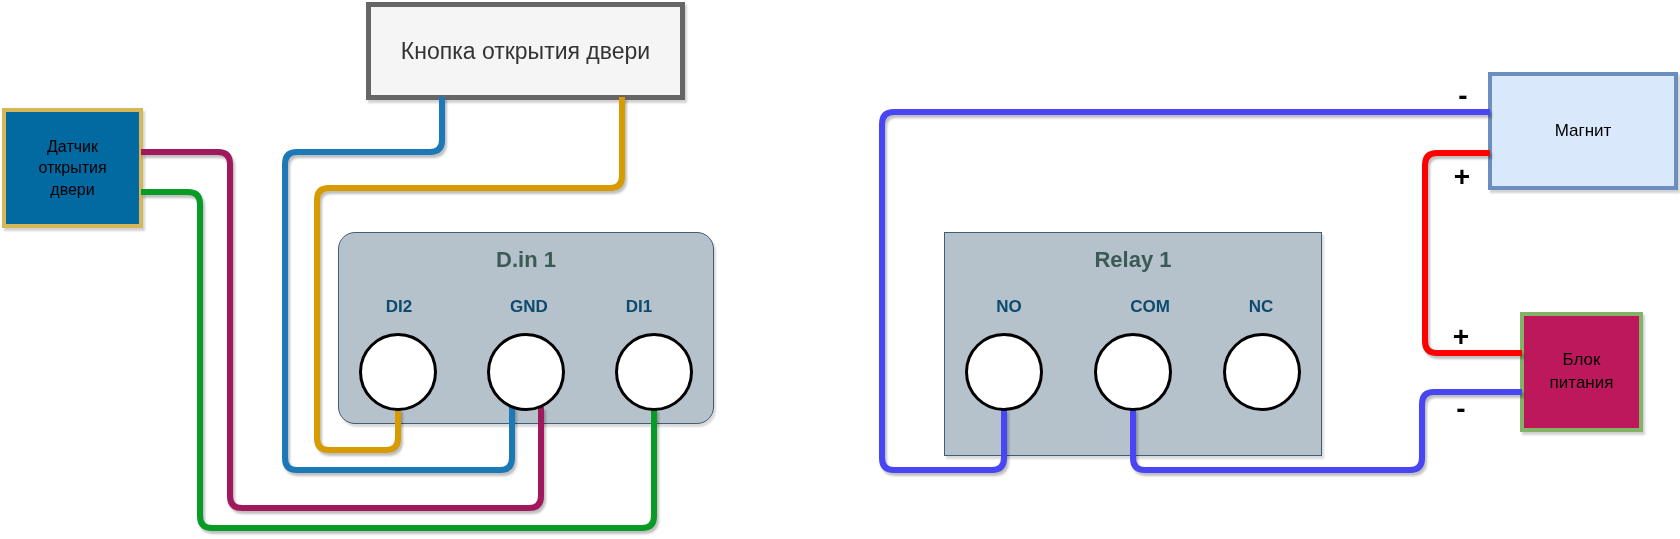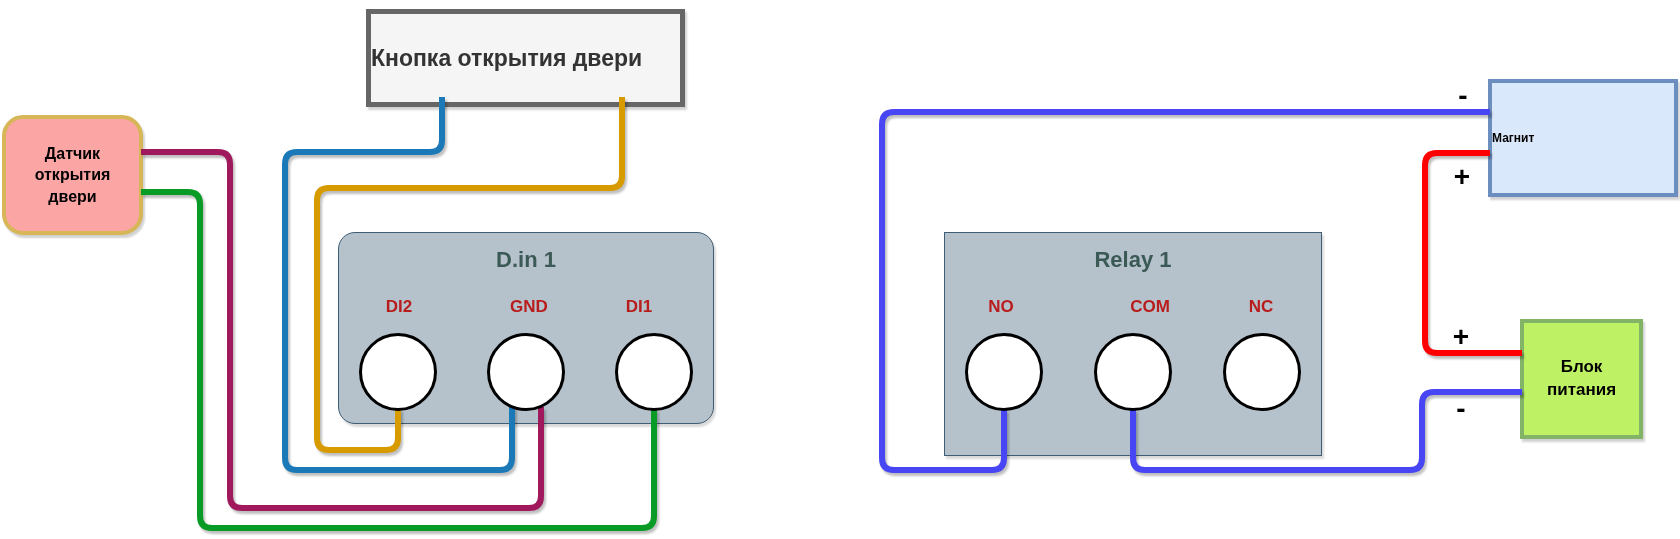--- a/index.html
+++ b/index.html
@@ -2,43 +2,42 @@
 <html><head>
 <meta charset="utf-8">
 <style>
   html,body { margin:0; padding:0; background:#ffffff; }
   .canvas {
     position:relative; width:1680px; height:539px; overflow:hidden;
     font-family:"Liberation Sans", sans-serif; background:#ffffff;
   }
   .box {
     position:absolute; box-sizing:border-box;
-    display:flex; align-items:center; 
-    text-align:center; font-weight:bold; color:#000;
+    display:flex; align-items:center; justify-content:center;
+    text-align:center; font-weight:normal; color:#000;
     box-shadow:2px 3px 2px rgba(0,0,0,0.18);
     z-index:1;
-    margin-top:7px;
   }
   .button-box { left:366px; top:2px; width:319px; height:98px; border:5px solid; font-size:23px; color:#333333; }
   .sensor-box { left:2px; top:108px; width:141px; height:120px; border:4px solid; font-size:16px; line-height:1.32; padding:0 8px; }
-  .magnet-box { left:1488px; top:72px; width:190px; height:118px; border:4px solid; font-size:12px; }
+  .magnet-box { left:1488px; top:72px; width:190px; height:118px; border:4px solid; font-size:17px; }
   .power-box  { left:1520px; top:312px; width:123px; height:120px; border:4px solid; font-size:17px; line-height:1.35; padding:0 6px; }
   .module-box {
     position:absolute; box-sizing:border-box; border:1.5px solid;
     box-shadow:2px 3px 2px rgba(0,0,0,0.15); z-index:1;
   }
   .din-box   { left:338px; top:232px; width:376px; height:192px;border-radius:17px; }
   .relay-box { left:944px; top:232px; width:378px; height:224px; }
   .module-title {
     position:absolute; top:14px; left:0; right:0; text-align:center;
     font-size:22px; font-weight:bold;
   }
   .terminal-label {
     position:absolute; top:64px; width:80px; margin-left:-40px;
-    text-align:center; font-size:17px; font-weight:bold; color:#b91c1c;
+    text-align:center; font-size:17px; font-weight:bold; color:#0c4a6e;
   }
   .terminal-circle {
     position:absolute; top:333px; width:78px; height:78px; box-sizing:border-box;
     border-radius:50%; background:#ffffff; border:3px solid #000000; z-index:3;
   }
   #wire-layer {
     position:absolute; left:0; top:0; z-index:2; pointer-events:none;
     filter:drop-shadow(2px 3px 1px rgba(0,0,0,0.25));
   }
   #wire-layer path { fill:none; stroke-width:6; stroke-linecap:butt; }
@@ -49,43 +48,43 @@
 </style>
 </head>
 <body>
 
 <div class="canvas">
 
   <div class="box button-box" style="background-color: rgb(245, 245, 245); border-color: rgb(102, 102, 102);">
     <span>Кнопка открытия двери</span>
   </div>
 
-  <div class="box sensor-box" style="background-color: #fca5a5; border-color: rgb(214, 182, 86); border-radius: 21px;">
+  <div class="box sensor-box" style="background-color: #0369a1; border-color: rgb(214, 182, 86);">
     <span>Датчик открытия двери</span>
   </div>
 
   <div class="module-box din-box" style="background-color: rgb(181, 194, 204); border-color: rgb(63, 93, 117);">
     <div class="module-title" style="color: rgb(60, 90, 85);">D.in 1</div>
     <div class="terminal-label" style="left:60px">DI2</div>
     <div class="terminal-label" style="left:190px">GND</div>
     <div class="terminal-label" style="left:300px">DI1</div>
   </div>
 
   <div class="module-box relay-box" style="background-color: rgb(181, 194, 204); border-color: rgb(63, 93, 117);">
     <div class="module-title" style="color: rgb(60, 90, 85);">Relay 1</div>
-    <div class="terminal-label" style="left:56px">NO</div>
+    <div class="terminal-label" style="left:64px">NO</div>
     <div class="terminal-label" style="left:205px">COM</div>
     <div class="terminal-label" style="left:316px">NC</div>
   </div>
 
   <div class="box magnet-box" style="background-color: rgb(218, 232, 252); border-color: rgb(108, 142, 191);">
     <span>Магнит</span>
   </div>
 
-  <div class="box power-box" style="background-color: #bef264; border-color: rgb(130, 179, 102);">
+  <div class="box power-box" style="background-color: #be185d; border-color: rgb(130, 179, 102);">
     <span>Блок питания</span>
   </div>
 
   <svg id="wire-layer" width="1680" height="539" viewBox="0 0 1680 539">
       <path d="M 442 97 L 442 140 Q 442 152 430 152 L 297 152 Q 285 152 285 164 L 285 458 Q 285 470 297 470 L 500 470 Q 512 470 512 458 L 512 407" stroke="#1C79B8"></path>
       <path d="M 622 97 L 622 176 Q 622 188 610 188 L 329 188 Q 317 188 317 200 L 317 438 Q 317 450 329 450 L 386 450 Q 398 450 398 438 L 398 409" stroke="#D79B00"></path>
       <path d="M 141 152 L 218 152 Q 230 152 230 164 L 230 496 Q 230 508 242 508 L 529 508 Q 541 508 541 496 L 541 407" stroke="#A0195D"></path>
       <path d="M 141 192 L 188 192 Q 200 192 200 204 L 200 516 Q 200 528 212 528 L 642 528 Q 654 528 654 516 L 654 409" stroke="#089C27"></path>
       <path d="M 1490 112 L 894 112 Q 882 112 882 124 L 882 458 Q 882 470 894 470 L 992 470 Q 1004 470 1004 458 L 1004 409" stroke="#4845F5"></path>
       <path d="M 1133 409 L 1133 458 Q 1133 470 1145 470 L 1410 470 Q 1422 470 1422 458 L 1422 404 Q 1422 392 1434 392 L 1522 392" stroke="#4845F5"></path>

